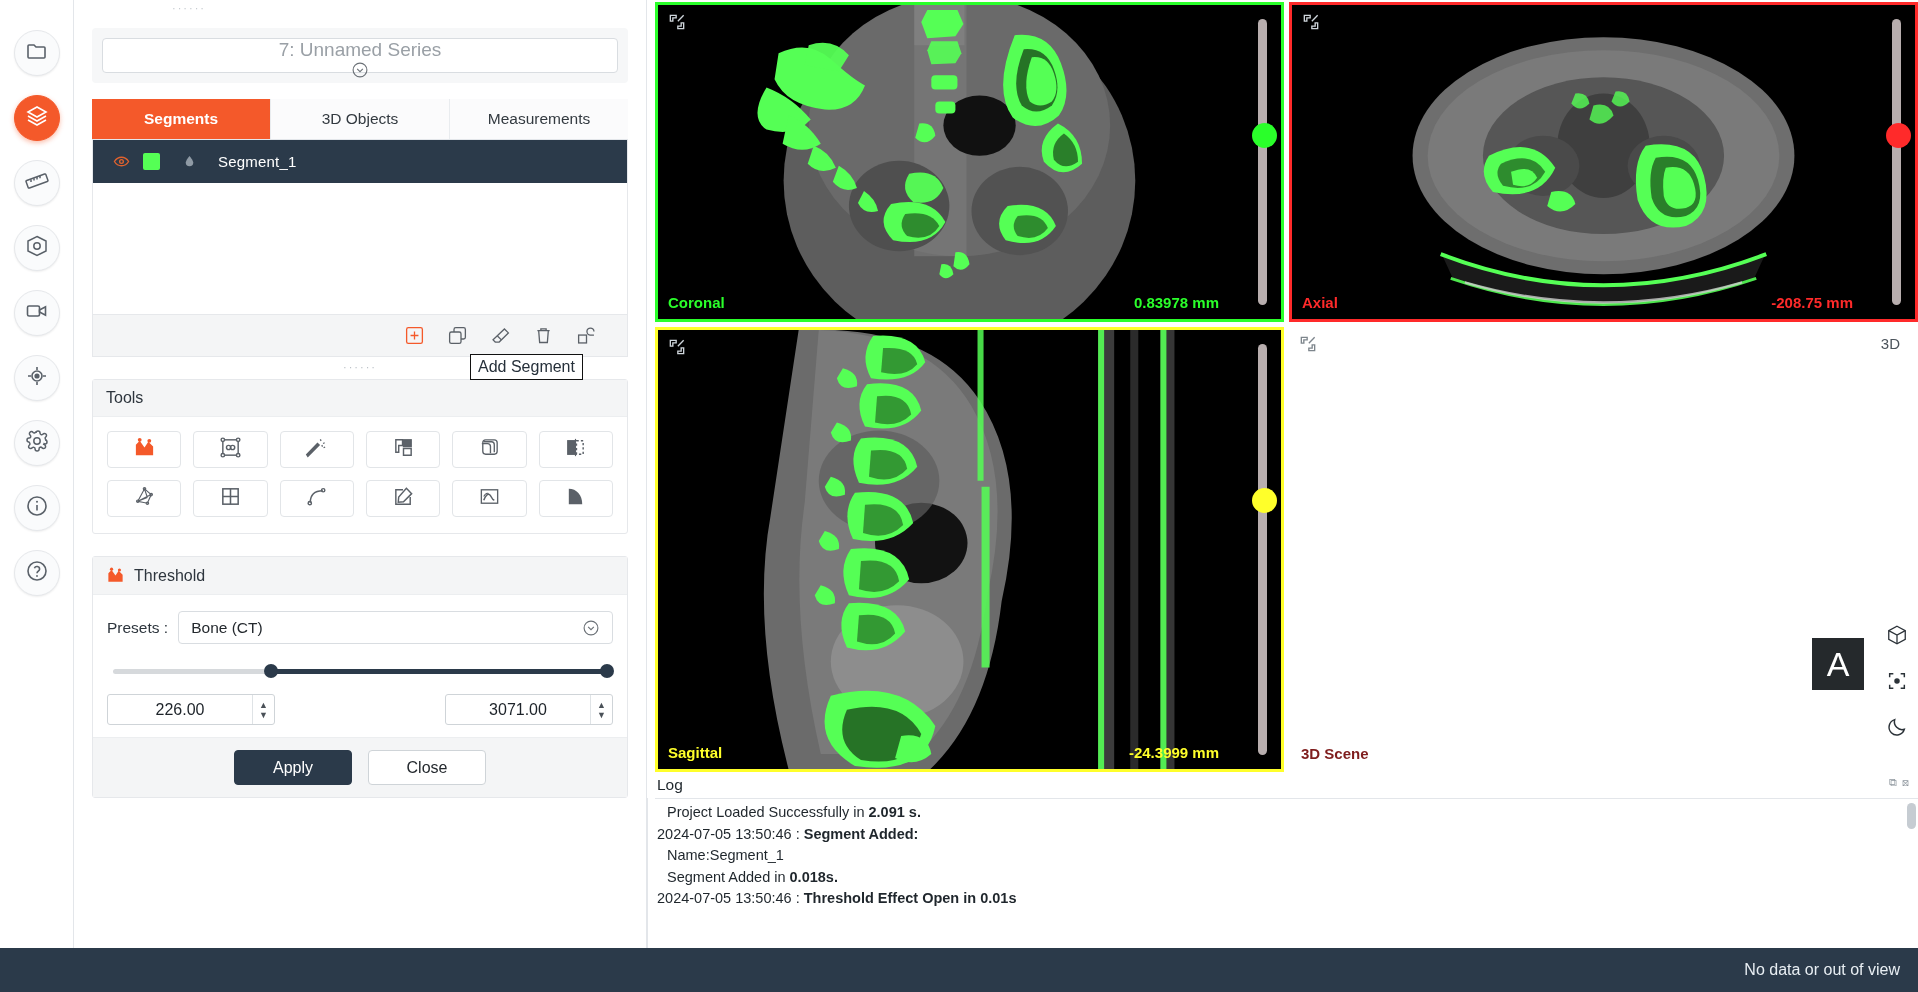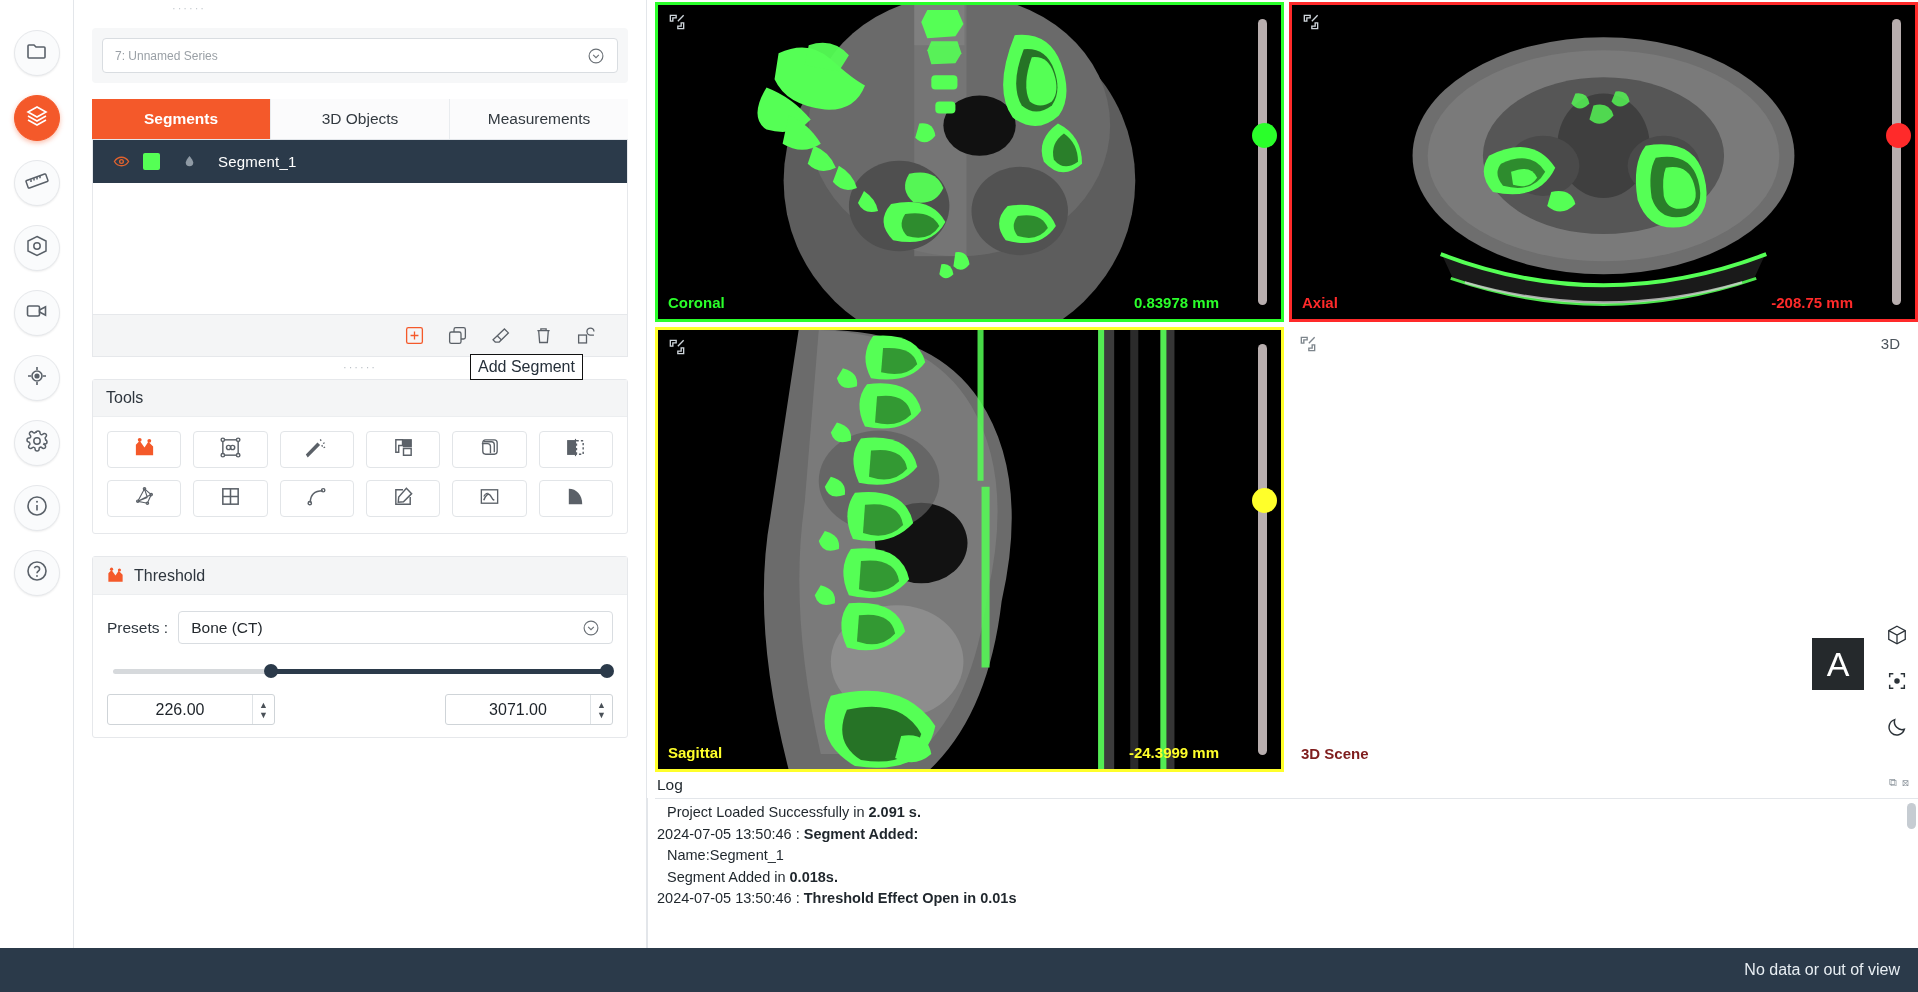--- a/index.html
+++ b/index.html
@@ -28,22 +28,22 @@
   .rail-btn.active { background: #f4592a; border-color: #f4592a; color: #ffffff; box-shadow: 0 2px 5px rgba(244,89,42,.4); }
   .rail-btn svg { width: 24px; height: 24px; }
 
   
   .panel { width: 573px; flex: 0 0 573px; background: #fff; border-right: 1px solid #e3e6ea;
            padding: 28px 18px 0 18px; overflow: hidden; position: relative; }
 
   .series-wrap { background: #f6f7f8; border-radius: 4px; padding: 10px; }
   .series-select {
     height: 35px; border: 1px solid #d9dde1; border-radius: 4px; background: #fff;
-    display: flex; align-items: center; padding: 0 12px; font-size: 12px; color: #9aa0a6;
-    justify-content: space-between; cursor: pointer;
+    display: flex; align-items: center; padding: 0 12px; font-size: 19px; color: #9aa0a6;
+    justify-content: space-between; cursor: pointer; flex-direction: column;
   }
   .series-select .chev { color: #6b7177; display:flex; }
 
   .tabs { display: flex; margin-top: 16px; border-bottom: 1px solid #e3e6ea; }
   .tab { flex: 1; text-align: center; padding: 11px 0; font-size: 15.5px; color: #333a40;
          background: #fbfbfc; cursor: pointer; border-right: 1px solid #e9ecef; }
   .tab:last-child { border-right: none; }
   .tab.active { background: #f4592a; color: #fff; font-weight: bold; }
 
   .seg-list { border: 1px solid #e6e8eb; border-top: none; background: #fff; height: 175px; }
@@ -447,20 +447,24 @@
                 </span>
             </div>
             <div class="spin">
               <span class="val">3071.00</span>
               <span class="arrows">
                   <span>▲</span>
                   <span>▼</span>
                 </span>
             </div>
           </div>
+        </div>
+        <div class="thr-foot">
+          <div class="btn btn-apply">Apply</div>
+          <div class="btn btn-close">Close</div>
         </div>
       </div>
     </div>
 
     <div class="viewer">
       <div class="vp-grid">
 
         <div class="vp coronal">
           <svg class="ct" viewBox="0 0 620 320" preserveAspectRatio="none">
             <rect width="620" height="320" fill="#000"></rect>

